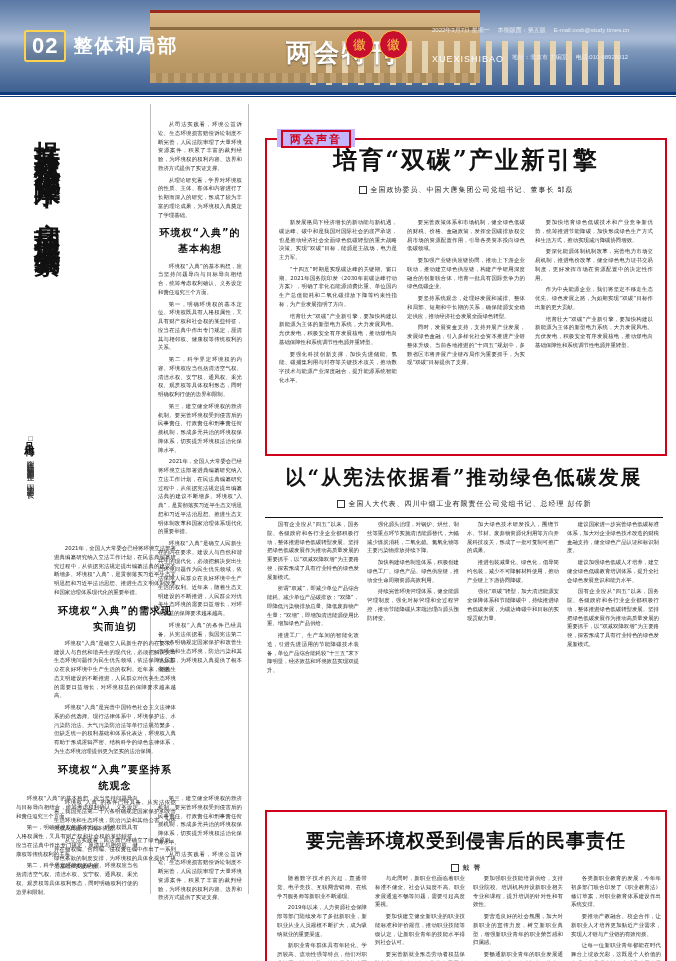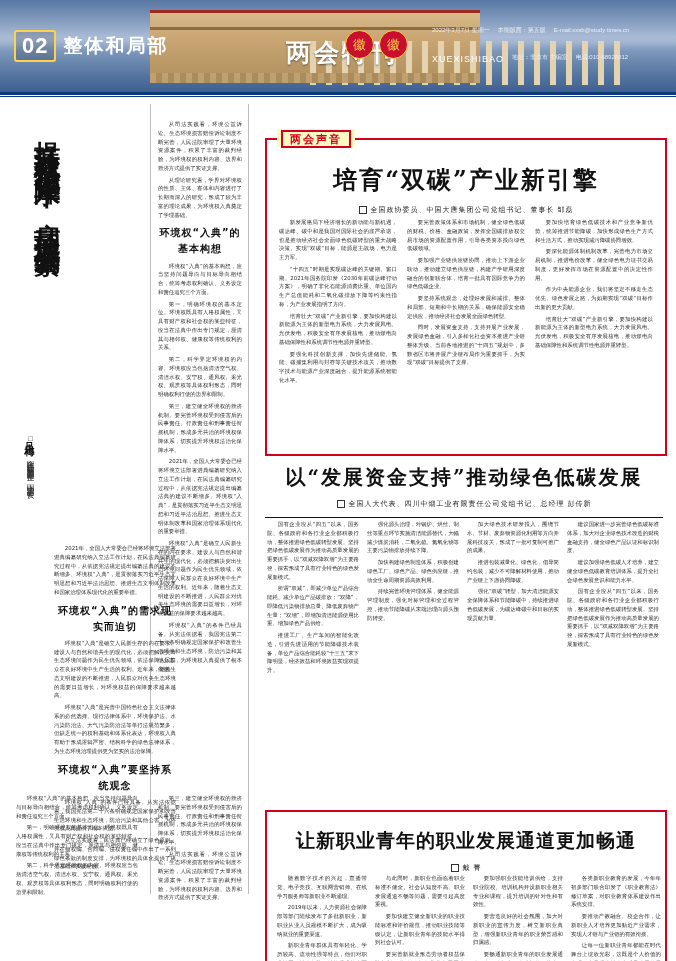--- a/index.html
+++ b/index.html
@@ -16,21 +16,21 @@
       linear-gradient(to bottom,#b9cde6 0%,#cfdcee 40%,#9fb6d2 55%,#7e99bb 100%);
   }
   .hall{position:absolute;left:150px;top:10px;width:330px;height:70px;
     background:linear-gradient(to bottom,#d9b98a 0%,#c9a673 35%,#b08f5e 100%);
     border-top:3px solid #9a2b1e;}
   .hall:before{content:"";position:absolute;left:0;top:14px;width:100%;height:3px;background:#8c6b42;}
   .hall:after{content:"";position:absolute;left:0;bottom:0;width:100%;height:10px;
     background:repeating-linear-gradient(to right,#c0a070 0 6px,#a98b5c 6px 12px);}
   .cols{position:absolute;left:160px;top:28px;width:310px;height:44px;
     background:repeating-linear-gradient(to right,#e4d2b0 0 6px,rgba(0,0,0,0) 6px 16px);}
-  .mast-left{position:absolute;left:14px;top:30px;display:flex;align-items:center;}
+  .mast-left{position:absolute;left:24px;top:30px;display:flex;align-items:center;}
   .mast-issue{
     font-size:22px;font-weight:bold;color:#ffffff;letter-spacing:1px;
     border:2px solid #ffd24d;padding:1px 6px;border-radius:3px;background:rgba(0,0,0,.15);
   }
   .mast-paper{font-size:19px;color:#ffffff;font-weight:bold;margin-left:7px;letter-spacing:2px;}
   .mast-center{position:absolute;left:262px;top:36px;width:160px;text-align:center;}
   .mast-title{font-size:25px;font-weight:bold;color:#ffffff;letter-spacing:3px;
     text-shadow:0 1px 2px rgba(0,0,0,.5);}
   .emblems{position:absolute;left:345px;top:30px;display:flex;gap:5px;}
   .emblem{width:27px;height:27px;border-radius:50%;background:#c8102e;border:1.5px solid #ffd24d;
@@ -61,24 +61,24 @@
   .byline-v{writing-mode:vertical-rl;text-orientation:upright;font-size:10px;font-weight:bold;letter-spacing:2px;color:#111;height:90px;}
 
   
   .col{position:absolute;font-size:5.4px;line-height:1.62;color:#2b2b2b;text-align:justify;
        font-family:"DejaVu Sans",sans-serif;}
   .col p{margin:0 0 3px 0;text-indent:2em;}
   .subhead{font-size:10px;font-weight:bold;color:#111;text-align:center;margin:6px 0 4px 0;letter-spacing:1px;}
 
   
   .redbox{position:absolute;left:255px;top:34px;width:398px;height:314px;border:2.5px solid #d0021b;}
-  .tag{position:absolute;left:10px;top:-11px;background:#fef9c3;padding:0 4px;}
+  .tag{position:absolute;left:10px;top:-11px;background:#c4b5fd;padding:0 4px;}
   .tag-inner{border:2px solid #d0021b;color:#d0021b;font-weight:bold;font-size:11px;padding:1px 7px;letter-spacing:2px;}
   .red-title{text-align:center;font-family:"DejaVu Serif","Liberation Serif",serif;
-    font-size:24px;font-weight:bold;letter-spacing:2px;color:#111;margin-top:24px;}
+    font-size:24px;font-weight:bold;letter-spacing:2px;color:#111;margin-top:4px;}
   .authorline{text-align:center;font-size:7px;color:#222;margin-top:9px;letter-spacing:1px;}
   .authorline .sq{display:inline-block;width:6px;height:6px;border:1px solid #333;margin-right:4px;vertical-align:middle;}
 
   
   .h2{font-family:"DejaVu Serif","Liberation Serif",serif;font-weight:bold;font-size:19px;
       letter-spacing:1px;color:#111;text-align:center;}
   .h2b{font-family:"DejaVu Serif","Liberation Serif",serif;font-weight:bold;font-size:20px;
       letter-spacing:2px;color:#111;text-align:center;}
   .rule{height:1px;background:#111;}
 
@@ -196,21 +196,21 @@
       </div>
       <div class="col" style="left:268px;top:78px;width:118px;">
         <p>要加快培育绿色低碳技术和产业竞争新优势，统筹推进节能降碳，加快形成绿色生产方式和生活方式，推动实现减污降碳协同增效。</p>
         <p>要深化能源体制机制改革，完善电力市场交易机制，推进电价改革，健全绿色电力证书交易制度，更好发挥市场在资源配置中的决定性作用。</p>
         <p>作为中央能源企业，我们将坚定不移走生态优先、绿色发展之路，为如期实现“双碳”目标作出新的更大贡献。</p>
         <p>培育壮大“双碳”产业新引擎，要加快构建以新能源为主体的新型电力系统，大力发展风电、光伏发电，积极安全有序发展核电，推动煤电向基础保障性和系统调节性电源并重转型。</p>
       </div>
     </div>
 
     <div style="position:absolute;left:255px;top:360px;width:398px;">
-      <div class="h2b">以“发展资金支持”推动绿色低碳发展</div>
+      <div class="h2b">以“从宪法依据看”推动绿色低碳发展</div>
       <div class="authorline" style="margin-top:8px;">
         <span class="sq"></span><span>全国人大代表、四川中烟工业有限责任公司党组书记、总经理  彭传新</span>
       </div>
       <div class="rule" style="margin-top:8px;"></div>
 
       <div class="col" style="left:2px;top:56px;width:92px;">
         <p>国有企业应从“四五”以来，国务院、各级政府和各行业企业都积极行动，整体推进绿色低碳转型发展。坚持把绿色低碳发展作为推动高质量发展的重要抓手，以“双减双降双增”为主要路径，探索形成了具有行业特色的绿色发展新模式。</p>
         <p>所谓“双减”，即减少单位产品综合能耗、减少单位产品碳排放；“双降”，即降低污染物排放总量、降低废弃物产生量；“双增”，即增加清洁能源使用比重、增加绿色产品供给。</p>
         <p>推进工厂、生产车间的智能化改造，引进先进适用的节能降碳技术装备，单位产品综合能耗较“十三五”末下降明显，经济效益和环境效益实现双提升。</p>
       </div>
@@ -225,21 +225,21 @@
         <p>强化“双碳”转型，加大清洁能源安全保障体系和节能降碳中，持续推进绿色低碳发展，为碳达峰碳中和目标的实现贡献力量。</p>
       </div>
       <div class="col" style="left:302px;top:56px;width:92px;">
         <p>建议国家进一步完善绿色低碳标准体系，加大对企业绿色技术改造的财税金融支持，健全绿色产品认证和标识制度。</p>
         <p>建议加强绿色低碳人才培养，建立健全绿色低碳教育培训体系，提升全社会绿色发展意识和能力水平。</p>
         <p>国有企业应从“四五”以来，国务院、各级政府和各行业企业都积极行动，整体推进绿色低碳转型发展。坚持把绿色低碳发展作为推动高质量发展的重要抓手，以“双减双降双增”为主要路径，探索形成了具有行业特色的绿色发展新模式。</p>
       </div>
     </div>
 
     <div class="redbox2">
-      <div class="h2" style="margin-top:16px;">让新职业青年的职业发展通道更加畅通</div>
+      <div class="h2" style="margin-top:16px;">要完善环境权受到侵害后的民事责任</div>
       <div class="authorline" style="margin-top:9px;">
         <span class="sq"></span><span>戴 菁</span>
       </div>
 
       <div class="col" style="left:10px;top:62px;width:90px;">
         <p>随着数字技术的兴起，直播带货、电子竞技、互联网营销师、在线学习服务师等新职业不断涌现。</p>
         <p>2019年以来，人力资源社会保障部等部门陆续发布了多批新职业，新职业从业人员规模不断扩大，成为吸纳就业的重要渠道。</p>
         <p>新职业青年群体具有年轻化、学历较高、流动性强等特点，他们对职业认同、社会保障、技能提升等方面有着强烈需求。</p>
       </div>
       <div class="col" style="left:108px;top:62px;width:90px;">

